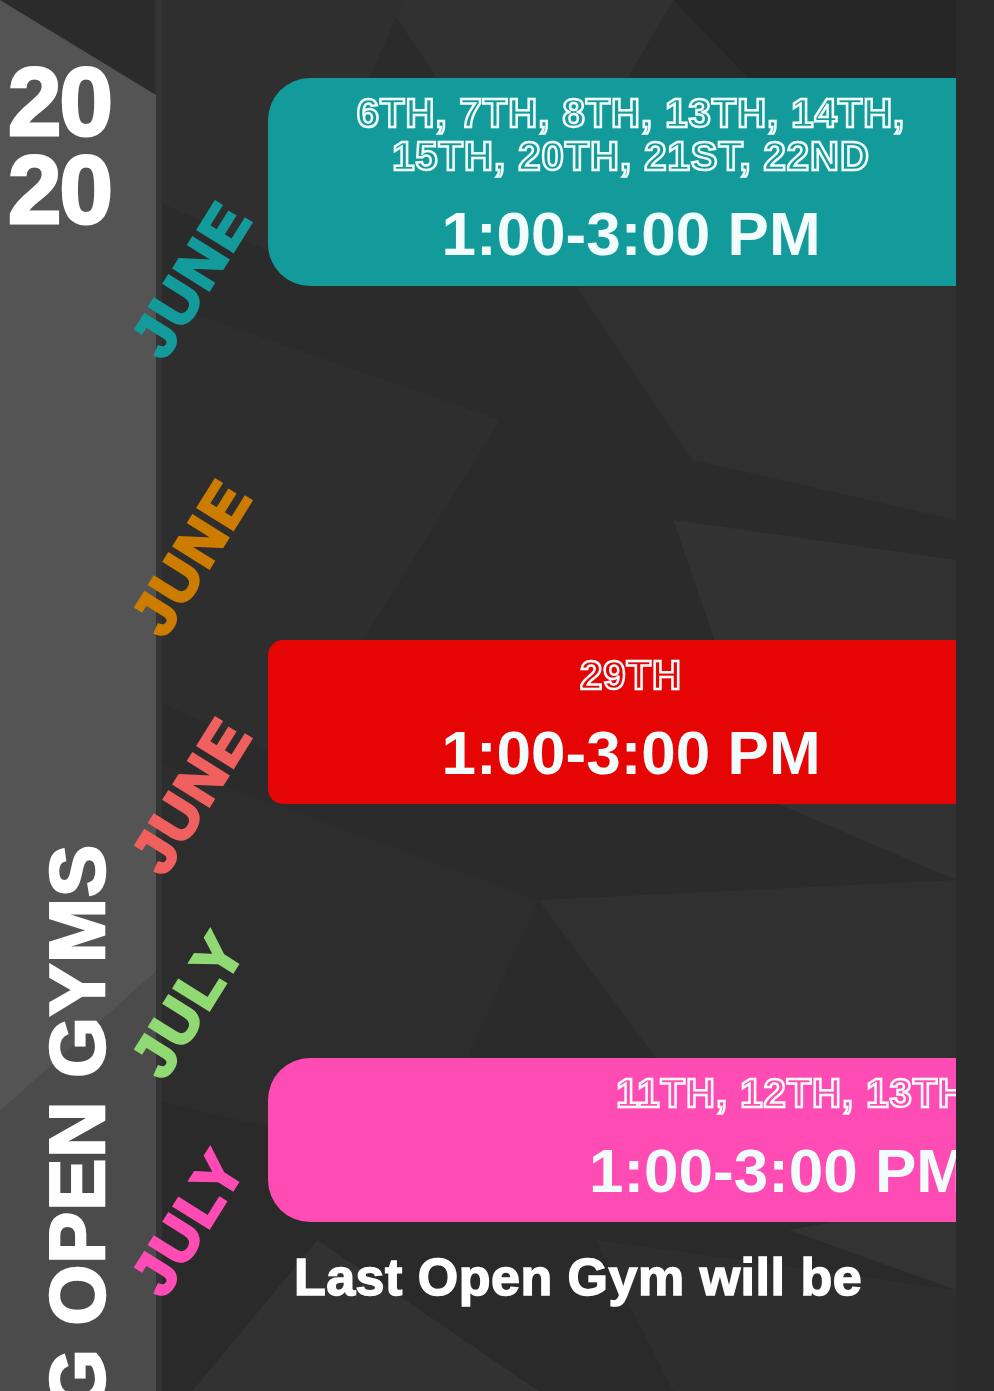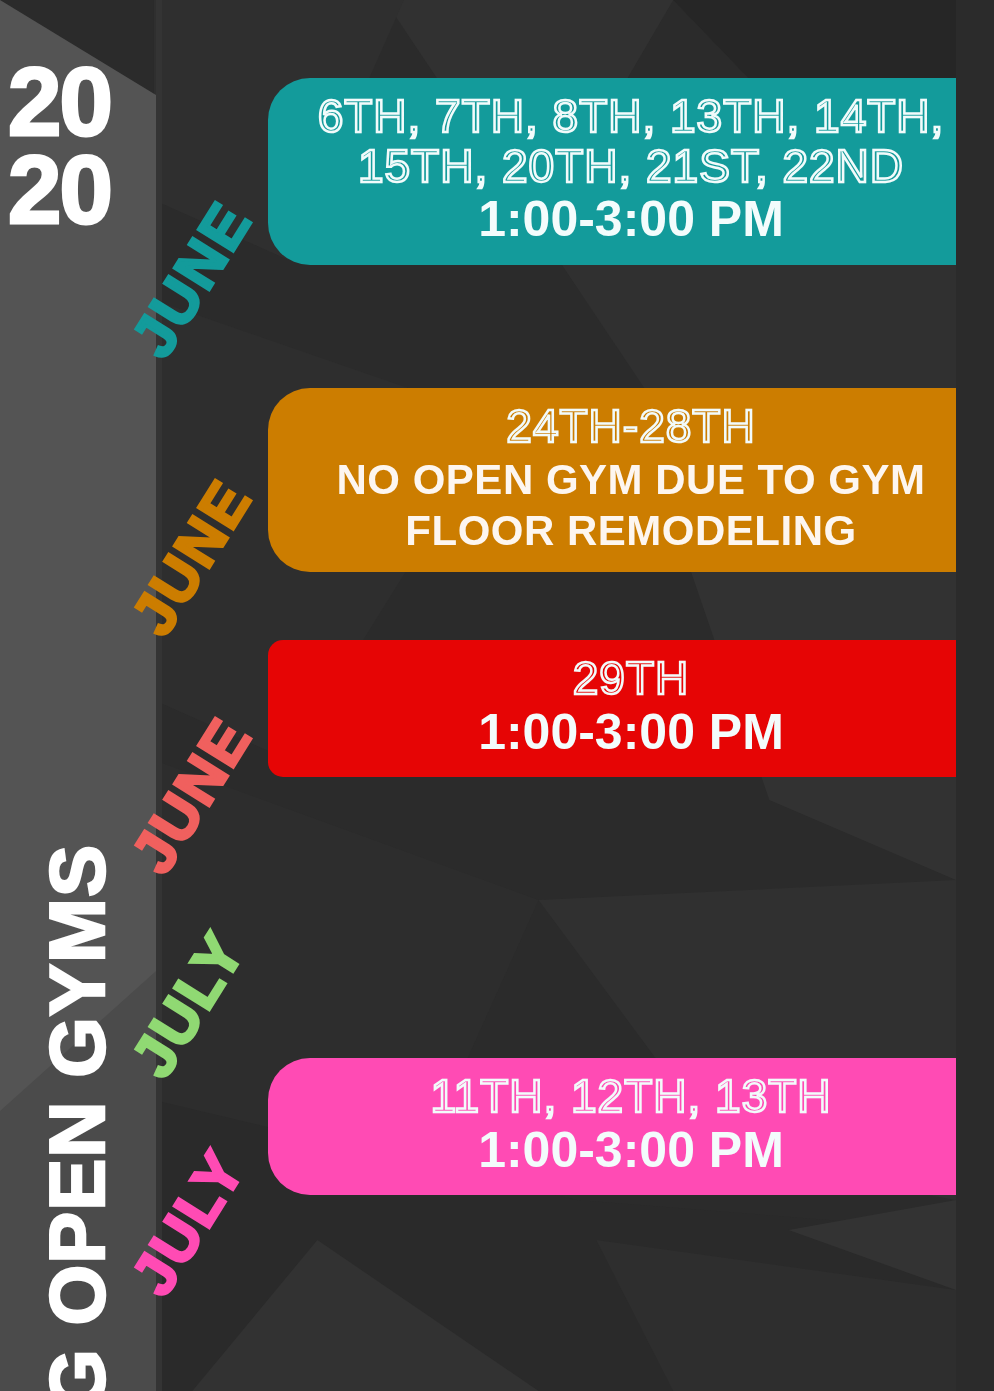--- a/index.html
+++ b/index.html
@@ -113,36 +113,36 @@
     letter-spacing:2px;
     transform: rotate(-58deg);
     transform-origin: left bottom;
     white-space:nowrap;
     -webkit-text-stroke: 3px currentColor;
   }
 
   
   .dates {
     font-family:"Liberation Sans", sans-serif;
-    font-weight:normal;
-    font-size:46px;
+    font-weight:bold;
+    font-size:40px;
     line-height:1.08;
     letter-spacing:1px;
     color:transparent;
     -webkit-text-stroke: 2.5px #e8fbfb;
     text-shadow:none;
   }
   .time {
     font-family:"Liberation Sans", sans-serif;
     font-weight:bold;
-    font-size:50px;
+    font-size:62px;
     line-height:1.15;
     letter-spacing:0px;
     color:#f3fcfc;
-    margin-top:0;
+    margin-top:20px;
   }
   .note {
     font-family:"Liberation Sans", sans-serif;
     font-weight:bold;
     font-size:42px;
     line-height:1.22;
     letter-spacing:0.5px;
     color:#fdf6f0;
     margin-top:2px;
   }
@@ -202,42 +202,37 @@
   </div>
 
   <div class="row" style="left:268px; top:78px; width:726px;">
     <div class="card" id="card0" style="background: rgb(19, 155, 155);">
       <div class="dates" id="d0" style="-webkit-text-stroke: 2.5px rgb(242, 251, 251);">6TH, 7TH, 8TH, 13TH, 14TH, 15TH, 20TH, 21ST,  22ND</div>
       <div class="time" id="t0">1:00-3:00 PM</div>
     </div>
   </div>
   <div class="month" id="m0" style="left: 176px; top: 300px; color: rgb(19, 155, 155);">JUNE</div>
 
-  <div class="row" style="left:268px; top:388px; width:726px;">
-    <div class="card" id="card1" style="background: rgb(204, 125, 0);">
-      <div class="dates" id="d1" style="-webkit-text-stroke: 2.5px rgb(242, 251, 251);">24TH-28TH</div>
-      <div class="note" id="n1">NO OPEN GYM DUE TO GYM FLOOR REMODELING</div>
-    </div>
-  </div>
   <div class="month" id="m1" style="left: 176px; top: 578px; color: rgb(204, 125, 0);">JUNE</div>
 
   <div class="row" style="left:268px; top:640px; width:726px;">
     <div class="card" id="card2" style="background: rgb(230, 5, 5); border-radius: 15px;">
       <div class="dates" id="d2" style="-webkit-text-stroke: 2.5px rgb(242, 251, 251);">29TH</div>
       <div class="time" id="t2">1:00-3:00 PM</div>
     </div>
   </div>
   <div class="month" id="m2" style="left: 176px; top: 816px; color: rgb(240, 96, 94);">JUNE</div>
 
   <div class="month" id="m3" style="left: 176px; top: 1020px; color: rgb(144, 217, 115);">JULY</div>
 
   <div class="row" style="left:268px; top:1058px; width:726px;">
-    <div class="card" id="card4" style="background: rgb(255, 75, 180);">
+    <div class="card" id="card4" style="background: rgb(255, 75, 180); text-align: right;">
       <div class="dates" id="d4" style="-webkit-text-stroke: 2.5px rgb(242, 251, 251);">11TH, 12TH, 13TH</div>
       <div class="time" id="t4">1:00-3:00 PM</div>
     </div>
   </div>
   <div class="month" id="m4" style="left: 176px; top: 1238px; color: rgb(255, 75, 180);">JULY</div>
 
   <div class="footer">
+    <span>Last Open Gym will be</span>
   </div>
 
 </div>
 
 </body></html>

